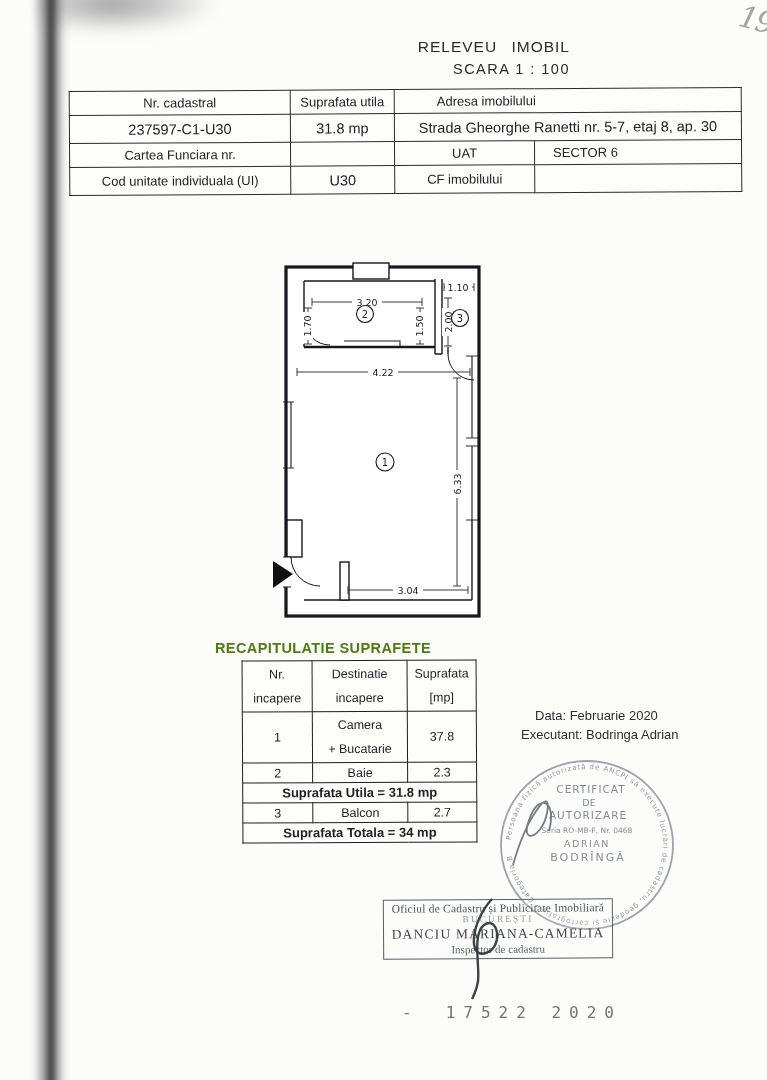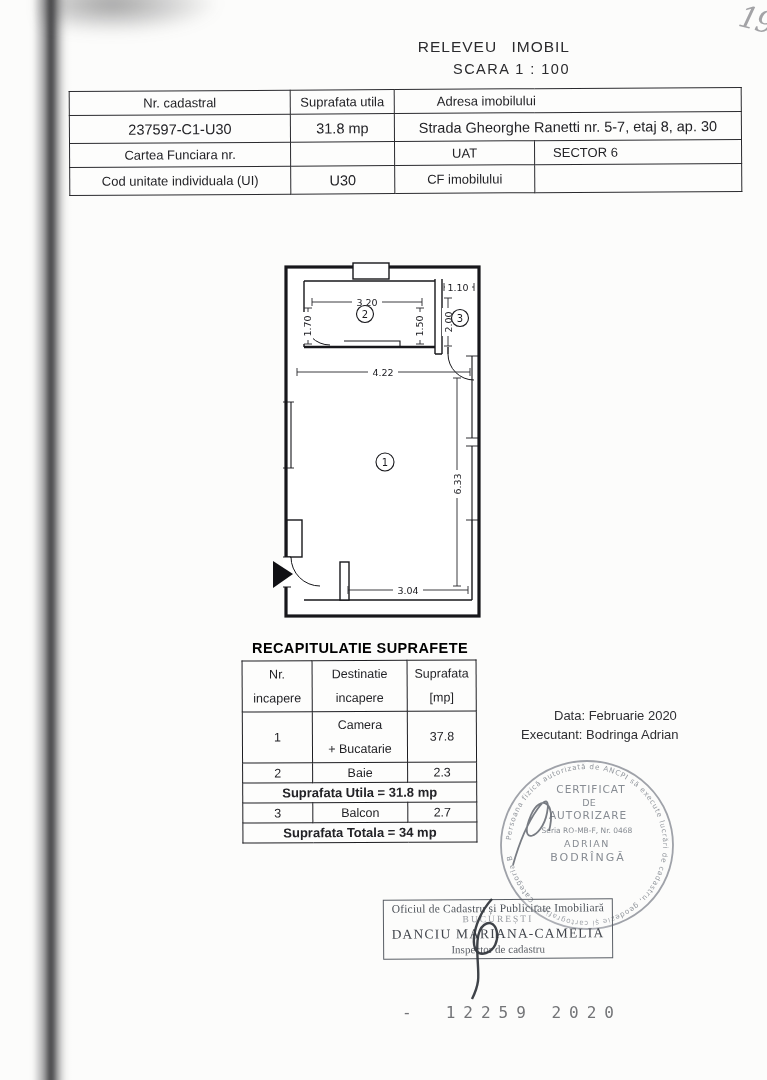--- a/index.html
+++ b/index.html
@@ -44,37 +44,37 @@
   table.htable{border-collapse:collapse;table-layout:fixed;width:672px;background:rgba(255,255,255,.4);}
   table.htable td{
     border:1.5px solid #2a2a2e;font-size:13px;text-align:center;
     padding:1px 2px;height:21px;color:#232327;overflow:hidden;white-space:nowrap;
   }
   table.htable td.big{font-size:14.5px;height:25px;}
   table.htable td.left{text-align:left;padding-left:18px;}
   table.htable td.hleft{text-align:left;padding-left:42px;}
 
   
-  .recap-title{left:215px;top:640px;width:290px;text-align:center;
-    font-size:14.5px;font-weight:bold;letter-spacing:.4px;color:#000000;}
+  .recap-title{left:215px;top:640px;width:290px;text-align:left;
+    font-size:14.5px;font-weight:bold;letter-spacing:.4px;color:#4d7c0f;}
   .rtable-wrap{left:242px;top:660px;transform:rotate(-0.3deg);}
   table.rtable{border-collapse:collapse;table-layout:fixed;width:234px;background:rgba(255,255,255,.4);}
   table.rtable td{
     border:1.7px solid #1e1e22;font-size:12.5px;text-align:center;
     color:#232327;padding:1px 2px;
   }
   table.rtable td.preline{white-space:pre-line;line-height:24px;}
   table.rtable td.boldrow{font-weight:bold;font-size:13px;height:18px;}
   table.rtable tr.hdr td{height:36px;}
   table.rtable tr.r1 td{height:33px;}
   table.rtable tr.thin td{height:17px;}
 
   
   .meta{left:521px;top:706px;font-size:13px;color:#2e2e32;line-height:19px;}
-  .meta .l1{margin-left:33px;}
+  .meta .l1{margin-left:14px;}
 
   
   .round-stamp{left:495px;top:757px;}
   .rect-stamp{
     left:383px;top:899px;width:228px;height:58px;
     border:1.8px solid #595e65;transform:rotate(-0.4deg);
     text-align:center;font-family:"Liberation Serif",serif;color:#4e535a;
     background:rgba(255,255,255,.15);
   }
   .rect-stamp .s1{font-size:11.5px;margin-top:2px;letter-spacing:.2px;}
@@ -296,14 +296,14 @@
   <div class="s2">BUCUREȘTI</div>
   <div class="s3">DANCIU MARIANA-CAMELIA</div>
   <div class="s4">Inspector de cadastru</div>
 </div>
 <svg class="abs sig-over-rect" width="100" height="110" viewBox="0 0 100 110">
   <path d="M52,6 C30,30 28,66 46,60 C64,54 58,22 44,32 C32,41 40,74 38,88 C37,96 34,102 32,106" stroke="#2f333a" stroke-width="2.4" fill="none" opacity="0.92"></path>
 </svg>
 
 <div class="abs reg-number">
   <span class="dash">-</span>
-  <span class="num">12259 2020</span>
+  <span class="num">17522 2020</span>
 </div>
 
 </body></html>

